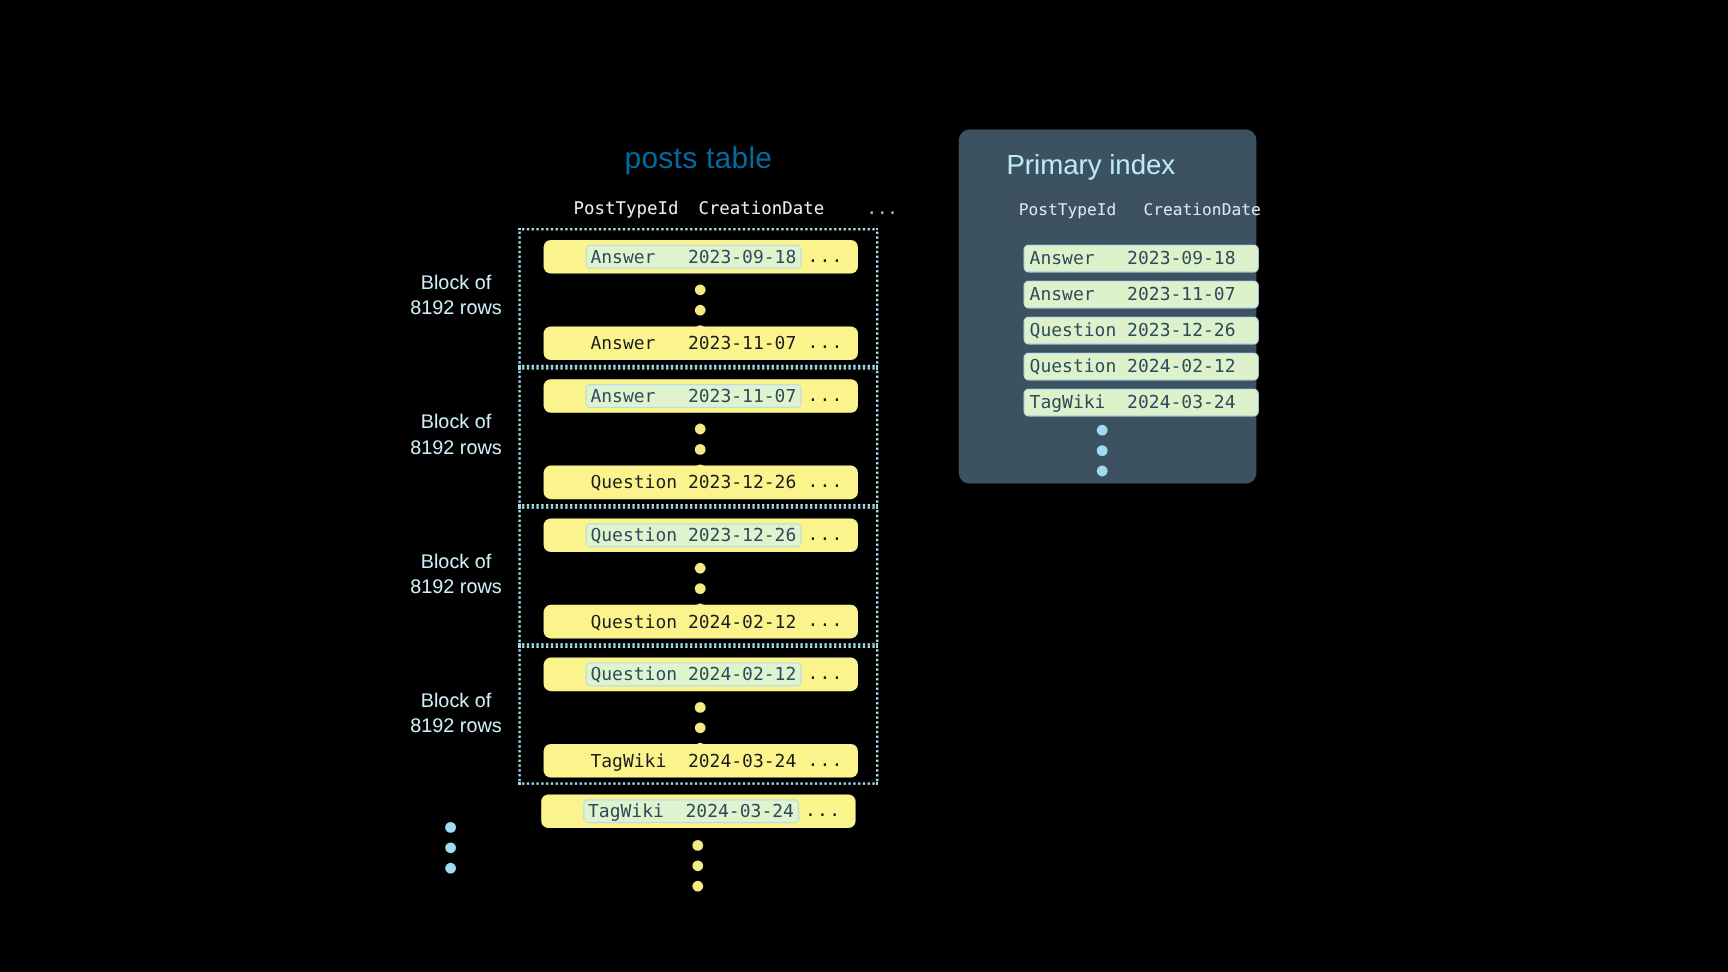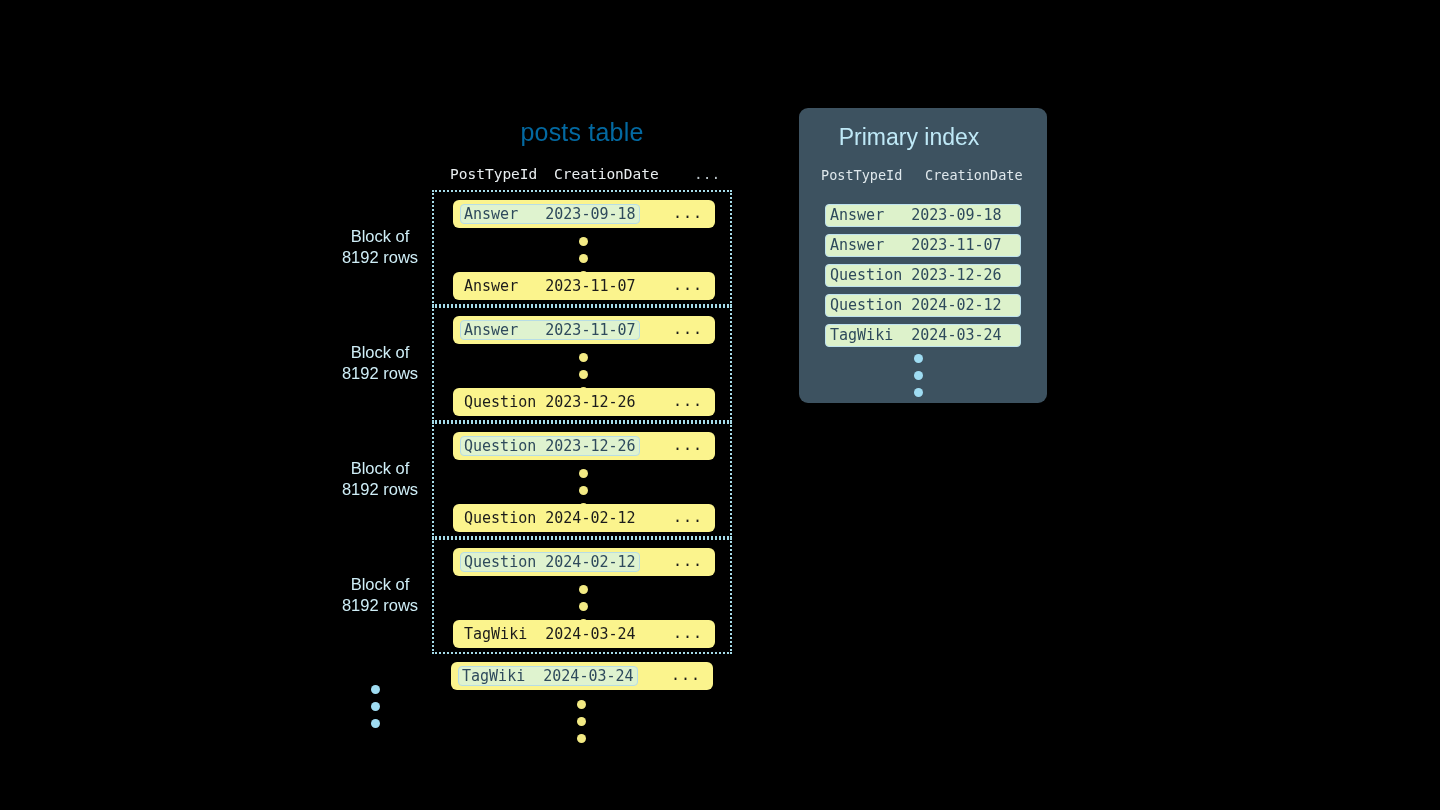--- a/index.html
+++ b/index.html
@@ -1,20 +1,20 @@
 <!DOCTYPE html>
 <html><head>
 <meta charset="utf-8">
 <style>
   html,body{margin:0;padding:0;}
   body{
     width:1440px;height:810px;background:#000000;overflow:hidden;
     font-family:"Liberation Sans",sans-serif;position:relative;
   }
-  .mono{font-family:"DejaVu Sans Mono","Liberation Mono",monospace;}
+  .mono{font-family:"DejaVu Sans Mono","Liberation Mono",monospace;margin-left:28px;}
 
   
   #posts-table{position:absolute;left:332px;top:118px;width:420px;}
 
   #posts-title{
     position:absolute;left:100px;top:0;width:300px;text-align:center;
     color:#0369a1;font-size:25px;letter-spacing:.2px;
   }
 
   #posts-header{

